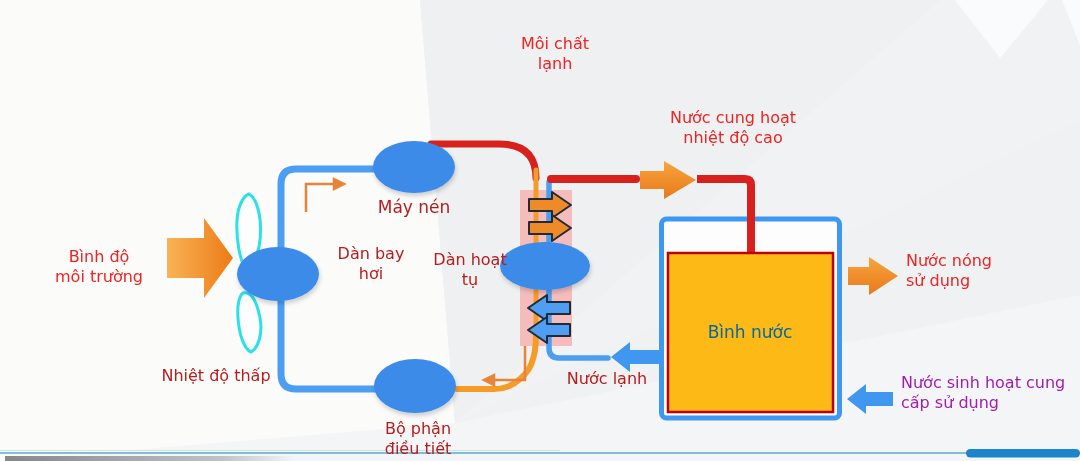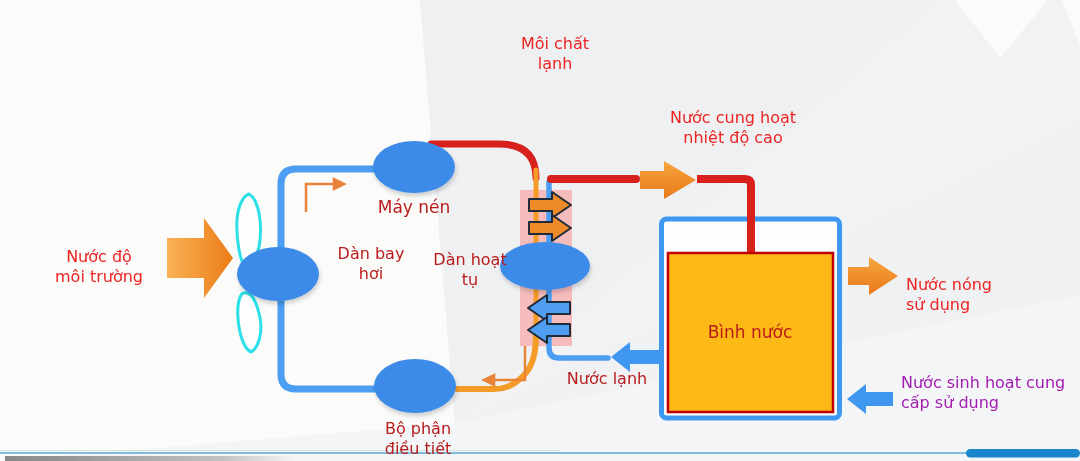--- a/index.html
+++ b/index.html
@@ -13,21 +13,21 @@
     position:absolute;
     font-size:16px;line-height:1.28;text-align:center;
     transform:translateX(-50%);
     user-select:none;
   }
   .lbl.left{transform:none;text-align:left;}
   .lbl.nowrap{white-space:nowrap;}
   .red{color:#ee2322;}
   .blue{color:#b91c1c;}
   .cyan{color:#a21caf;}
-  .white{color:#b91c1c;}
+  .white{color:#0369a1;}
 </style>
 </head>
 <body>
 
 <div id="stage">
 
   <svg width="1080" height="461" viewBox="0 0 1080 461">
     <defs>
       <linearGradient id="ogh" x1="0" y1="0" x2="1" y2="0">
         <stop offset="0" stop-color="#f9b257"></stop>
@@ -110,23 +110,24 @@
     <g>
       <line x1="0" y1="450.5" x2="560" y2="450.5" stroke="#bfe3de" stroke-width="1" opacity="0.8"></line>
       <line x1="0" y1="453" x2="1080" y2="453" stroke="#58a8d8" stroke-width="1.6"></line>
       <rect x="966" y="449" width="114" height="8.5" rx="4.2" fill="#1b85cc"></rect>
       <rect x="5" y="456" width="290" height="5" fill="url(#smudge)"></rect>
     </g>
   </svg>
 
   <div class="lbl red" style="left:555px;top:34px;width:82px;">Môi chất lạnh</div>
   <div class="lbl red" style="left:733px;top:108px;width:138px;">Nước cung hoạt nhiệt độ cao</div>
-  <div class="lbl red" style="left:99px;top:247px;width:94px;">Nước độ môi trường</div>
+  <div class="lbl red" style="left:99px;top:247px;width:94px;">Bình độ môi trường</div>
+  <div class="lbl blue nowrap" style="left:216px;top:366px;">Nhiệt độ thấp</div>
   <div class="lbl blue nowrap" style="left:414px;top:197px;font-size:17px;">Máy nén</div>
   <div class="lbl blue" style="left:371px;top:244px;width:72px;">Dàn bay hơi</div>
   <div class="lbl blue" style="left:470px;top:250px;width:76px;">Dàn hoạt tụ</div>
   <div class="lbl blue" style="left:418px;top:419px;width:82px;">Bộ phận điều tiết</div>
   <div class="lbl blue nowrap" style="left:607px;top:369px;">Nước lạnh</div>
   <div class="lbl white nowrap" style="left:750px;top:322px;font-size:17px;">Bình nước</div>
-  <div class="lbl red left" style="left:906px;top:251px;width:96px;margin-top:24px;">Nước nóng sử dụng</div>
+  <div class="lbl red left" style="left:906px;top:251px;width:96px;">Nước nóng sử dụng</div>
   <div class="lbl cyan left" style="left:901px;top:373px;width:168px;">Nước sinh hoạt cung cấp sử dụng</div>
 
 </div>
 
 </body></html>

